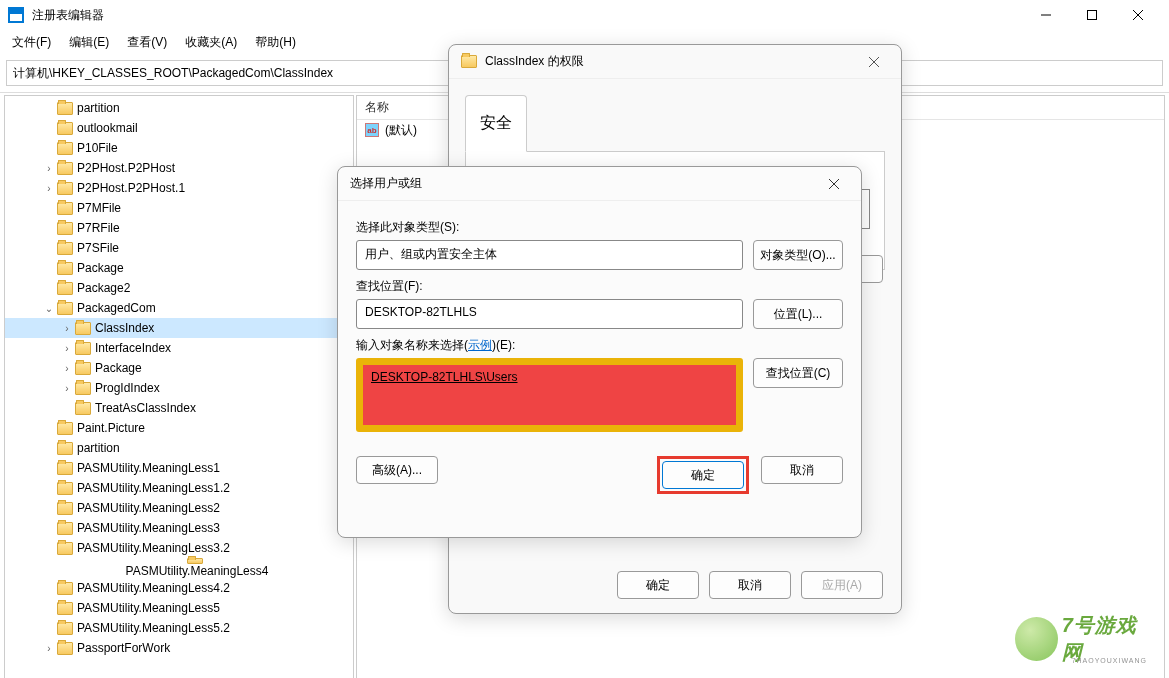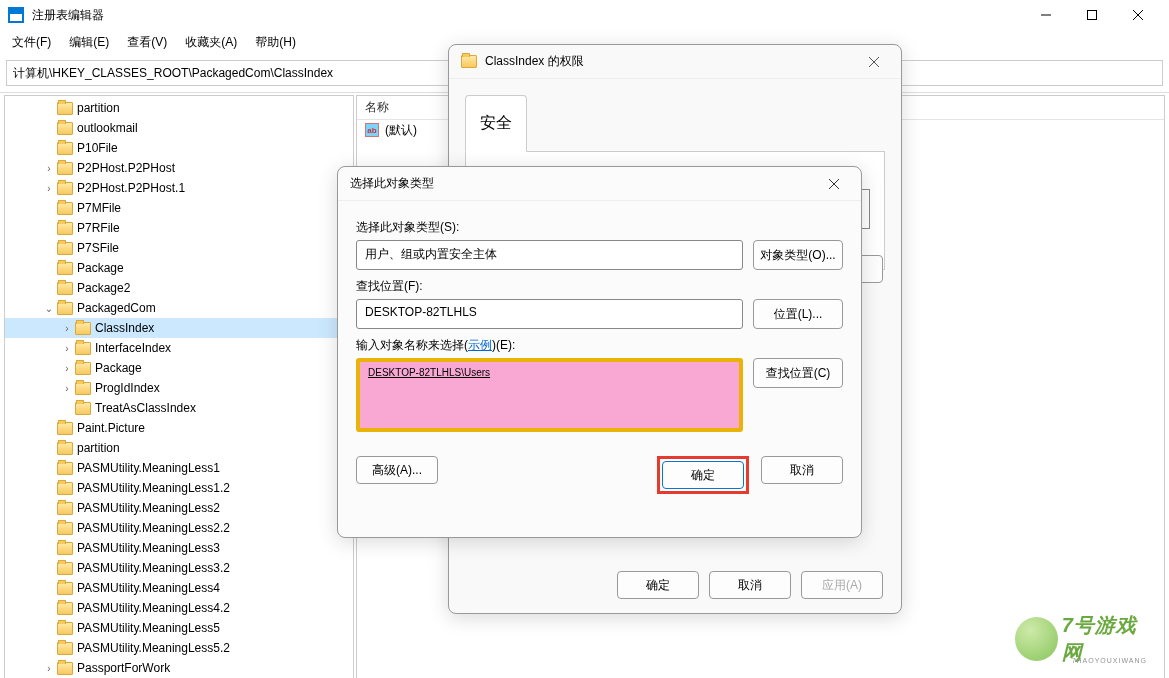--- a/index.html
+++ b/index.html
@@ -54,21 +54,21 @@
 .perm-btns { position: absolute; bottom: 14px; left: 0; right: 0; display: flex; justify-content: flex-end; gap: 10px; padding: 0 18px; }
 .btn { min-width: 82px; height: 28px; border: 1px solid #999; border-radius: 4px; background: #fdfdfd; font-size: 12px; cursor: pointer; padding: 0 12px; }
 .btn.disabled { color: #aaa; cursor: default; }
 .perm-adv { position: absolute; right: 18px; top: 210px; }
 
 .select-dialog { left: 337px; top: 166px; width: 525px; height: 372px; z-index: 10; background: #fbfbfb; }
 .select-body { padding: 14px 18px; display: flex; flex-direction: column; gap: 4px; }
 .select-label { font-size: 12px; margin-top: 4px; }
 .select-row { display: flex; gap: 10px; align-items: flex-start; }
 .select-field { flex: 1; border: 1px solid #888; border-radius: 3px; background: #fff; height: 30px; padding: 5px 8px; font-size: 12px; }
-.select-textarea { flex: 1; border: 4px solid #eab308; border-radius: 3px; background: #f9a8d4; height: 74px; padding: 5px 8px; font-size: 10px; resize: none; }
+.select-textarea { flex: 1; border: 7px solid #eab308; border-radius: 3px; background: #ef4444; height: 74px; padding: 5px 8px; font-size: 12px; resize: none; }
 .select-textarea .underlined { text-decoration: underline; }
 .select-side-btn { width: 90px; height: 30px; border: 1px solid #999; border-radius: 4px; background: #fdfdfd; font-size: 12px; cursor: pointer; }
 .select-bottom { display: flex; justify-content: space-between; margin-top: 20px; align-items: flex-start; }
 .select-bottom-right { display: flex; gap: 12px; }
 .ok-wrap { border: 3px solid #e63a2e; padding: 2px; }
 .link { color: #0066cc; text-decoration: underline; cursor: pointer; }
 
 
 .watermark { position: absolute; right: 14px; bottom: 14px; width: 140px; height: 50px; opacity: .9; display: flex; align-items: center; justify-content: center; }
 .watermark .globe { width: 44px; height: 44px; border-radius: 50%; background: radial-gradient(circle at 35% 30%, #c9e8a0, #7bbf4a); position: relative; }
@@ -218,33 +218,28 @@
         <span class="tree-label">PASMUtility.MeaningLess1.2</span>
       </div>
       <div class="tree-item" style="padding-left: 36px;">
         <span class="tree-chev"></span>
         <span class="tree-folder"></span>
         <span class="tree-label">PASMUtility.MeaningLess2</span>
       </div>
       <div class="tree-item" style="padding-left: 36px;">
         <span class="tree-chev"></span>
         <span class="tree-folder"></span>
-        <span class="tree-label">PASMUtility.MeaningLess2.2</span>
-      </div>
-      <div class="tree-item" style="padding-left: 36px;">
-        <span class="tree-chev"></span>
-        <span class="tree-folder"></span>
         <span class="tree-label">PASMUtility.MeaningLess3</span>
       </div>
       <div class="tree-item" style="padding-left: 36px;">
         <span class="tree-chev"></span>
         <span class="tree-folder"></span>
         <span class="tree-label">PASMUtility.MeaningLess3.2</span>
       </div>
-      <div class="tree-item" style="padding-left: 36px;">
+      <div class="tree-item" style="padding-left: 36px; flex-direction: column;">
         <span class="tree-chev"></span>
         <span class="tree-folder"></span>
         <span class="tree-label">PASMUtility.MeaningLess4</span>
       </div>
       <div class="tree-item" style="padding-left: 36px;">
         <span class="tree-chev"></span>
         <span class="tree-folder"></span>
         <span class="tree-label">PASMUtility.MeaningLess4.2</span>
       </div>
       <div class="tree-item" style="padding-left: 36px;">
@@ -302,21 +297,21 @@
   </div>
   <div class="perm-btns">
     <button class="btn">确定</button>
     <button class="btn">取消</button>
     <button class="btn disabled">应用(A)</button>
   </div>
 </div>
 
 <div class="dialog select-dialog">
   <div class="dialog-title">
-    <span>选择此对象类型</span>
+    <span>选择用户或组</span>
     <div class="dialog-close">
       <svg width="10" height="10" viewBox="0 0 10 10">
           <line x1="0" y1="0" x2="10" y2="10" stroke="#333"></line>
           <line x1="10" y1="0" x2="0" y2="10" stroke="#333"></line>
         </svg>
     </div>
   </div>
   <div class="select-body">
     <div class="select-label">选择此对象类型(S):</div>
     <div class="select-row">

